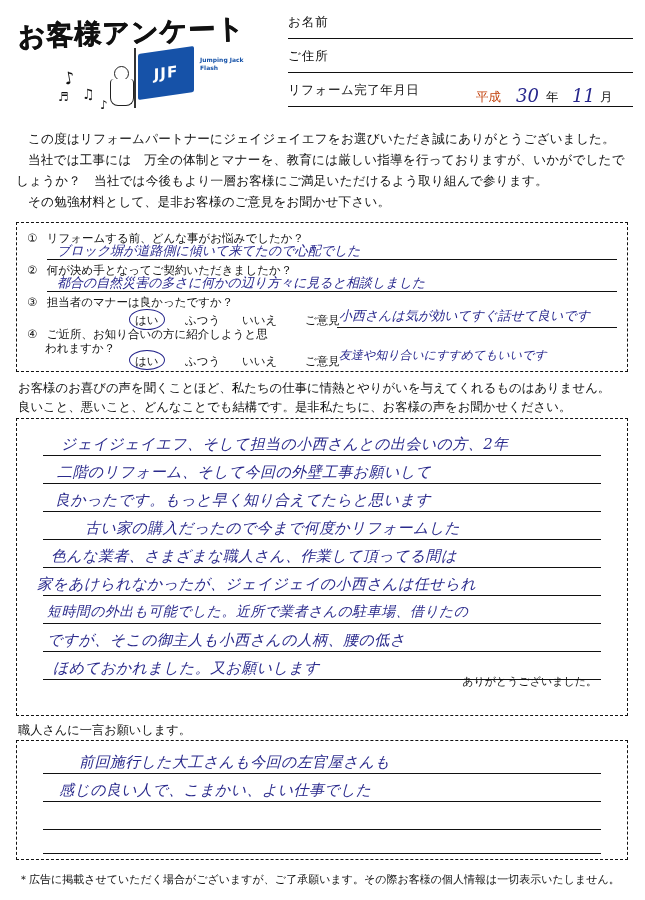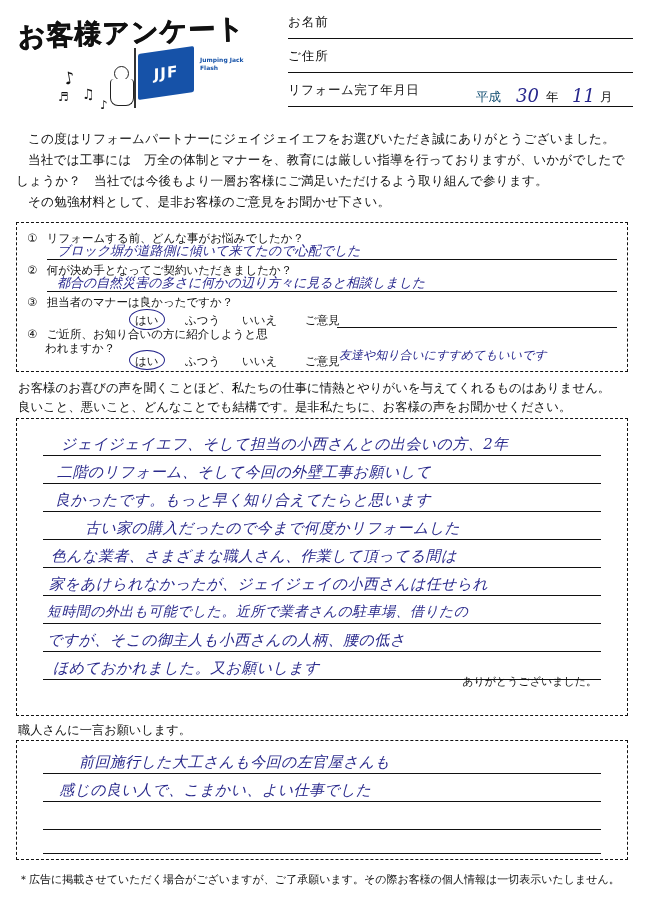--- a/index.html
+++ b/index.html
@@ -60,21 +60,21 @@
     position:absolute;left:0;top:4px;font-size:12.5px;letter-spacing:1px;color:#111;
   }
   .hdr-line{
     position:absolute;left:0;right:0;bottom:5px;border-bottom:1px solid #111;
   }
   .hdr-row.r3 .hdr-label{letter-spacing:0.5px;}
   .hdr-val{
     position:absolute;font-family:"DejaVu Serif","Liberation Serif",serif;
     color:#1a1a6e;font-size:15px;bottom:7px;
   }
-  .hv-hei{left:188px;font-size:12.5px;color:#0c4a6e;font-family:"DejaVu Sans",sans-serif;bottom:6px;}
+  .hv-hei{left:188px;font-size:12.5px;color:#c2410c;font-family:"DejaVu Sans",sans-serif;bottom:6px;}
   .hv-year{left:228px;font-size:18px;color:#2a2a7a;bottom:6px;font-style:italic;}
   .hv-nen{left:258px;font-size:12.5px;color:#111;font-family:"DejaVu Sans",sans-serif;bottom:6px;}
   .hv-mon{left:284px;font-size:18px;color:#2a2a7a;bottom:6px;font-style:italic;}
   .hv-gatsu{left:312px;font-size:12.5px;color:#111;font-family:"DejaVu Sans",sans-serif;bottom:6px;}
 
   
   .intro{
     position:absolute;left:16px;top:128px;width:614px;
     font-size:12.6px;line-height:21px;color:#111;letter-spacing:0.2px;
   }
@@ -212,20 +212,21 @@
     <div class="q" style="top:72px;">
       <span class="qnum">③</span>
       <span>担当者のマナーは良かったですか？</span>
     </div>
     <div class="choice" style="left:118px;top:90px;">はい</div>
     <div class="circle-mark" style="left:112px;top:86px;width:34px;height:19px;"></div>
     <div class="choice" style="left:168px;top:90px;">ふつう</div>
     <div class="choice" style="left:225px;top:90px;">いいえ</div>
     <div class="choice" style="left:288px;top:90px;">ご意見</div>
     <div class="ansline" style="left:320px;top:104px;right:10px;"></div>
+    <div class="hand" style="left:322px;top:84px;font-size:13px;">小西さんは気が効いてすぐ話せて良いです</div>
 
     <div class="q" style="top:104px;">
       <span class="qnum">④</span>
       <span>ご近所、お知り合いの方に紹介しようと思</span>
     </div>
     <div class="q" style="top:118px;left:28px;">われますか？</div>
     <div class="choice" style="left:118px;top:131px;">はい</div>
     <div class="circle-mark" style="left:112px;top:127px;width:34px;height:18px;"></div>
     <div class="choice" style="left:168px;top:131px;">ふつう</div>
     <div class="choice" style="left:225px;top:131px;">いいえ</div>
@@ -247,21 +248,21 @@
     <div class="ruled" style="top:176px;"></div>
     <div class="ruled" style="top:204px;"></div>
     <div class="ruled" style="top:232px;"></div>
     <div class="ruled" style="top:260px;"></div>
 
     <div class="hw" style="left:44px;top:16px;">ジェイジェイエフ、そして担当の小西さんとの出会いの方、2年</div>
     <div class="hw" style="left:40px;top:44px;">二階のリフォーム、そして今回の外壁工事お願いして</div>
     <div class="hw" style="left:38px;top:72px;">良かったです。もっと早く知り合えてたらと思います</div>
     <div class="hw" style="left:36px;top:100px;margin-left:32px;">古い家の購入だったので今まで何度かリフォームした</div>
     <div class="hw" style="left:34px;top:128px;">色んな業者、さまざまな職人さん、作業して頂ってる間は</div>
-    <div class="hw" style="left:32px;top:156px;">家をあけられなかったが、ジェイジェイの小西さんは任せられ</div>
+    <div class="hw" style="left:20px;top:156px;">家をあけられなかったが、ジェイジェイの小西さんは任せられ</div>
     <div class="hw" style="left:30px;top:184px;font-size:14px;">短時間の外出も可能でした。近所で業者さんの駐車場、借りたの</div>
     <div class="hw" style="left:30px;top:212px;">ですが、そこの御主人も小西さんの人柄、腰の低さ</div>
     <div class="hw" style="left:36px;top:240px;">ほめておかれました。又お願いします</div>
 
     <div class="thanks">ありがとうございました。</div>
   </div>
 
   <div class="craft-label">職人さんに一言お願いします。</div>
   <div class="craftbox">
     <div class="ruled" style="top:32px;"></div>

